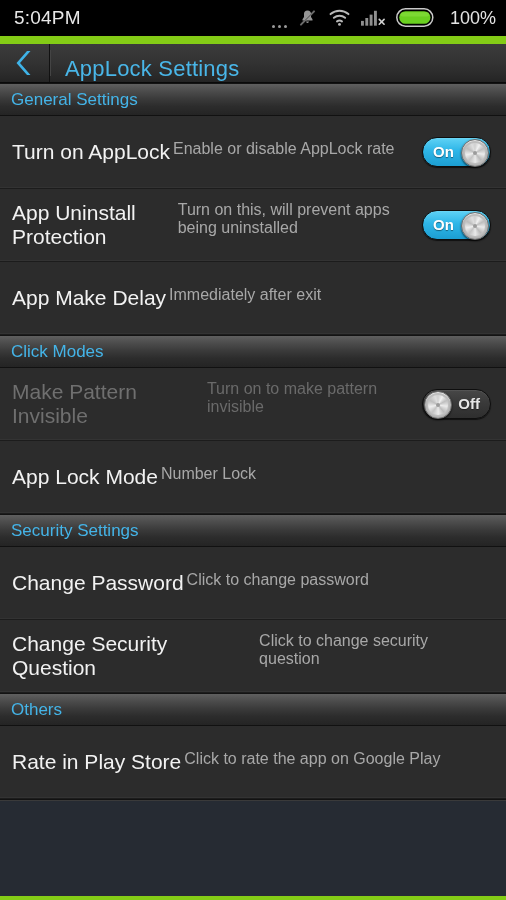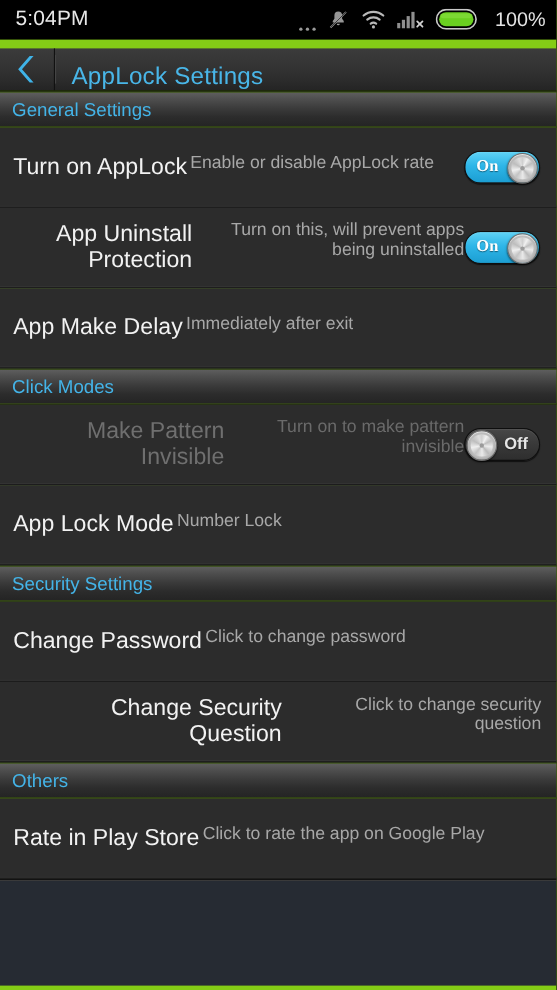--- a/index.html
+++ b/index.html
@@ -72,21 +72,20 @@
 
   
   .toggle {
     position:relative; width:69px; height:30px; border-radius:15px;
     flex:0 0 auto; margin-right:1px;
     border:1px solid #0e0e0e;
     box-shadow:0 1px 1px rgba(0,0,0,.65), inset 0 1px 1px rgba(255,255,255,.08);
   }
   .toggle.on {
     background:linear-gradient(to bottom,#5fd2f5 0%,#2eb6e8 45%,#1c9ed2 100%);
-    font-family:Liberation Serif, serif;
   }
   .toggle.off {
     background:linear-gradient(to bottom,#474747 0%,#3a3a3a 45%,#2e2e2e 100%);
   }
   .toggle .tlabel {
     position:absolute; top:0; height:100%;
     display:flex; align-items:center;
     font-size:15px; font-weight:bold; color:#ffffff;
     text-shadow:0 1px 1px rgba(0,0,0,.45);
   }
@@ -111,21 +110,21 @@
   .knob:after {
     content:""; position:absolute; left:50%; top:50%;
     width:4px; height:4px; margin:-2px 0 0 -2px; border-radius:50%;
     background:#9b9b9b;
   }
   .toggle.on  .knob { right:1px; }
   .toggle.off .knob { left:1px; }
 
   
   .filler { background:#262b33; flex:1; }
-  .list-wrap { display:flex; flex-direction:column; height:813px;text-align:right; }
+  .list-wrap { display:flex; flex-direction:column; height:813px; }
   .list-end { border-top:1px solid #121212; box-shadow:inset 0 1px 0 #3a3a3a; }
 </style>
 </head>
 <body>
 
 <div class="phone">
 
   <div class="statusbar">
     <div class="status-time">5:04PM</div>
     <div class="status-right">

